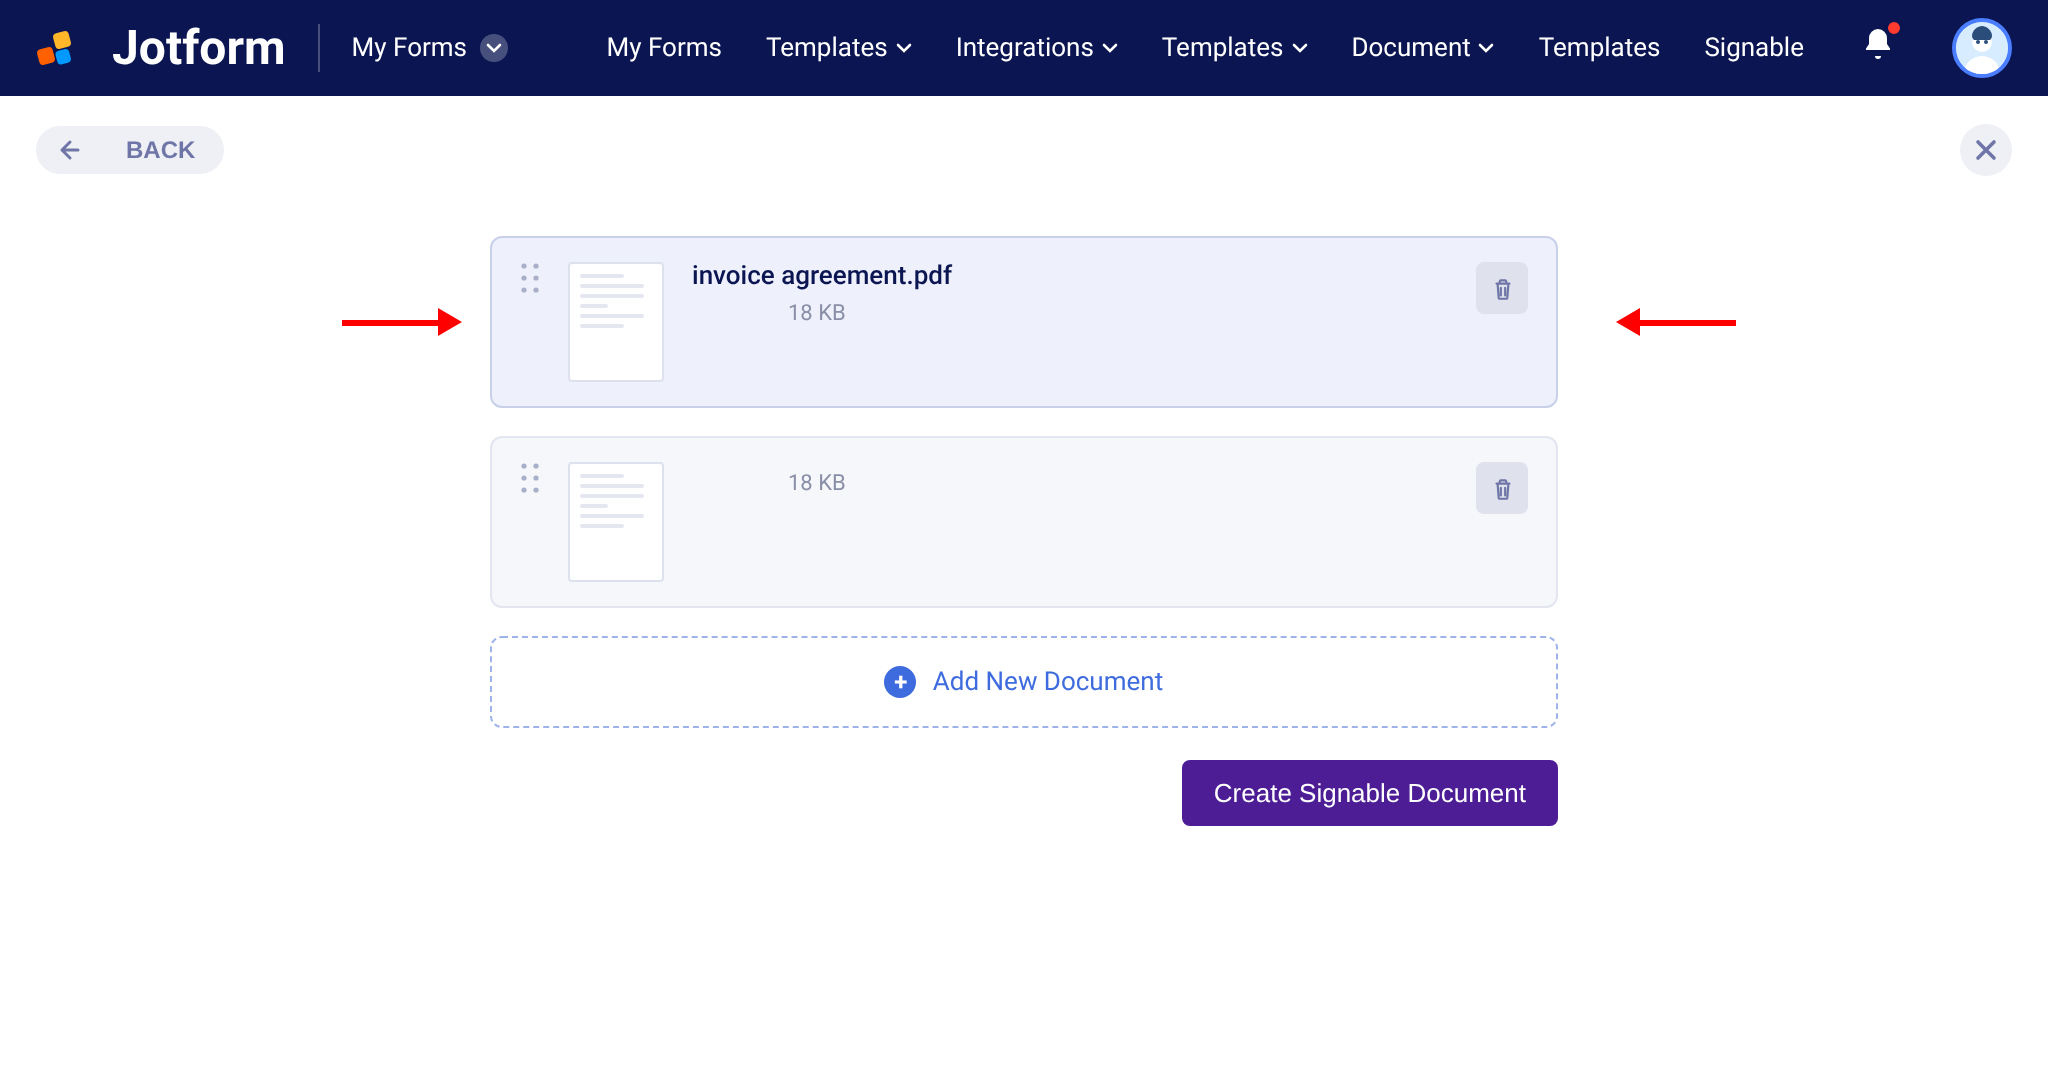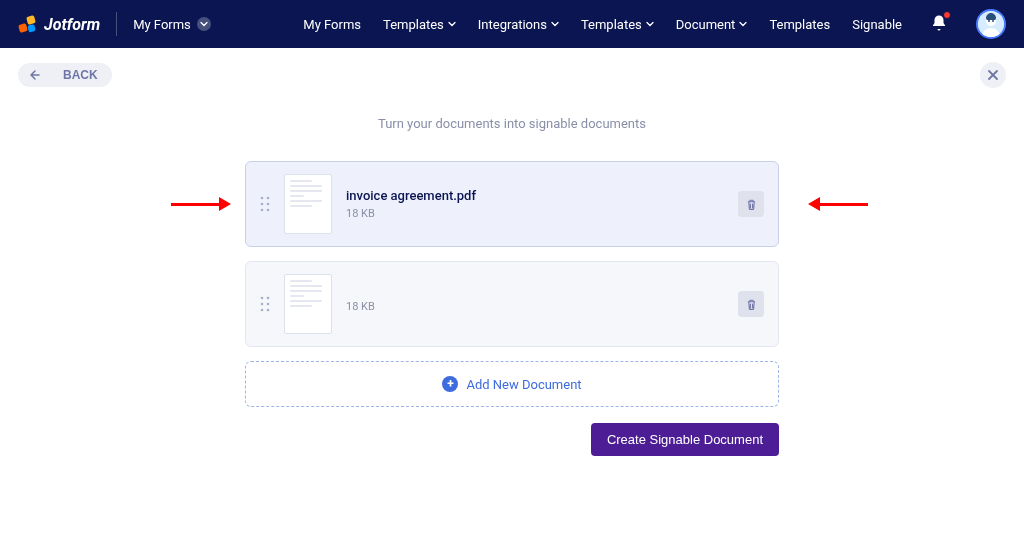--- a/index.html
+++ b/index.html
@@ -19,23 +19,22 @@
       display: flex;
       align-items: center;
       padding: 0 18px;
       color: #fff;
       font-size: 13px;
     }
     .logo {
       display: flex;
       align-items: center;
       font-weight: 700;
-      font-size: 16px;
-      gap: 6px;
-      font-style: italic;
+      font-size: 24px;
+      gap: 18px;
     }
     .logo-mark {
       display: inline-flex;
     }
     .divider {
       width: 1px;
       height: 24px;
       background: rgba(255,255,255,0.25);
       margin: 0 16px;
     }
@@ -148,21 +147,21 @@
     .files {
       width: 534px;
       margin: 30px auto 0;
     }
     .file-card {
       background: #f5f7fb;
       border: 1px solid #e3e6f0;
       border-radius: 6px;
       padding: 12px 14px;
       display: flex;
-      align-items: center;
+      align-items: flex-start;
       gap: 14px;
       margin-bottom: 14px;
       text-align: left;
       position: relative;
     }
     .file-card.hover {
       background: #eef1fb;
       border-color: #c8d0ea;
     }
     .drag-handle {
@@ -194,20 +193,21 @@
     }
     .file-name {
       color: #0a1551;
       font-size: 13px;
       font-weight: 500;
     }
     .file-size {
       color: #8a8fa8;
       font-size: 11px;
       margin-top: 4px;
+      margin-left: 48px;
     }
     .delete-btn {
       width: 26px;
       height: 26px;
       border-radius: 4px;
       background: #dfe2ed;
       border: none;
       display: flex;
       align-items: center;
       justify-content: center;
@@ -366,21 +366,20 @@
     <span>BACK</span>
   </button>
   <button class="close-btn">
     <svg width="12" height="12" viewBox="0 0 12 12">
       <path d="M2 2 L10 10 M10 2 L2 10" stroke="#6f76a7" stroke-width="1.8" stroke-linecap="round"></path>
     </svg>
   </button>
 </div>
 
 <div class="main">
-  <div class="subtitle">Turn your documents into signable documents</div>
 
   <div class="files">
 
     <div class="file-card hover">
       <div class="arrow arrow-left">
         <div class="arrow-shaft"></div>
           <div class="arrow-head"></div>
       </div>
       <span class="drag-handle">
         <svg width="10" height="16" viewBox="0 0 10 16">

